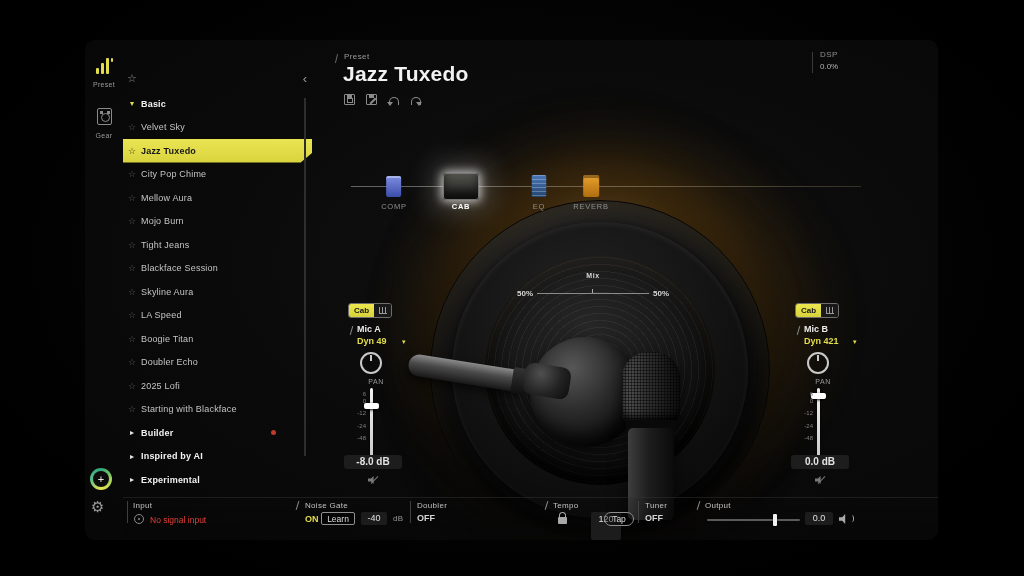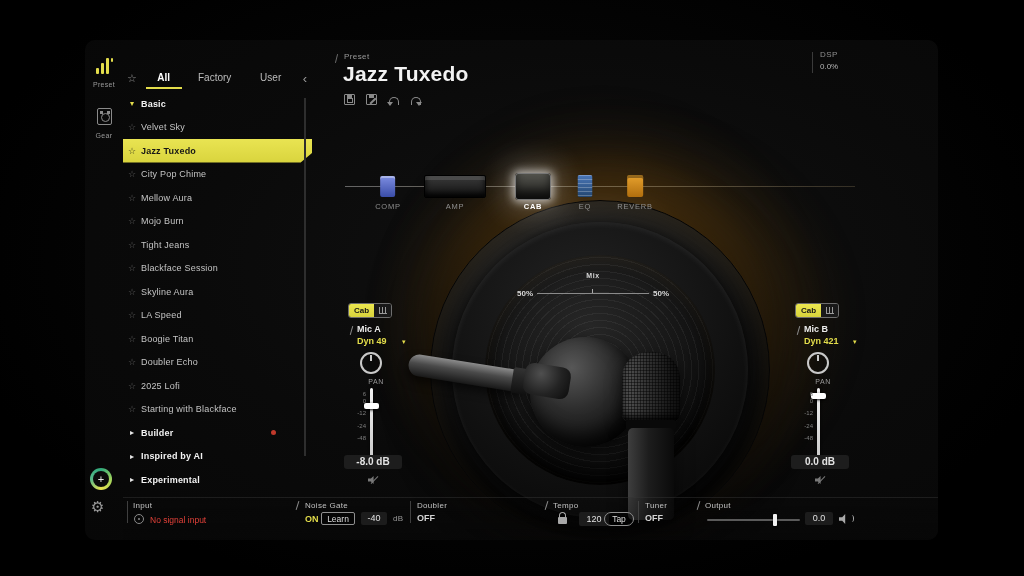--- a/index.html
+++ b/index.html
@@ -115,21 +115,21 @@
   .i-undo::after { content:''; position:absolute; left:-1px; bottom:-1px; border-left:3px solid transparent;
     border-right:3px solid transparent; border-top:4px solid #8a8a8a; }
   .i-redo::after { content:''; position:absolute; right:-1px; bottom:-1px; border-left:3px solid transparent;
     border-right:3px solid transparent; border-top:4px solid #8a8a8a; }
   .dsp { left:727px; top:10px; z-index:3; }
   .dsp .line { position:absolute; left:0; top:2px; width:1px; height:21px; background:#3a3a3a; }
   .dsp .l1 { position:absolute; left:8px; top:0; font-size:8px; color:#8f8f8f; letter-spacing:.4px; }
   .dsp .l2 { position:absolute; left:8px; top:12px; font-size:8px; color:#b5b5b5; }
 
   
-  .chain { left:260px; top:128px; width:510px; height:46px; z-index:3;text-decoration:underline; }
+  .chain { left:266px; top:128px; width:510px; height:46px; z-index:3;text-decoration:underline; }
   .chain-line { position:absolute; left:0; top:18px; width:510px; height:1px;
     background:linear-gradient(90deg, rgba(130,130,130,.75), rgba(160,145,115,.55) 55%, rgba(130,115,85,.35)); }
   .chain-item { position:absolute; top:4px; transform:translateX(-50%); display:flex;
     flex-direction:column; align-items:center; cursor:pointer; }
   .chain-item:nth-child(2){left:43px} .chain-item:nth-child(3){left:110px}
   .chain-item:nth-child(4){left:188px} .chain-item:nth-child(5){left:240px}
   .chain-item:nth-child(6){left:290px}
   .cibox { height:28px; display:flex; align-items:center; }
   .ci-lb { margin-top:2px; font-size:7.5px; letter-spacing:.8px; color:#8f8f8f; }
   .chain-item.on .ci-lb { color:#fff; font-weight:bold; }
@@ -259,25 +259,20 @@
       <span class="raillb">Gear</span>
     </div>
     <div class="addbtn">
           <span>+</span>
         </div>
     <div class="setbtn">⚙</div>
   </div>
 
   <div class="abs tabs">
     <span class="tabstar">☆</span>
-    <span style="display:flex" id="tabs-host">
-          <span class="tab active">All</span>
-          <span class="tab">Factory</span>
-          <span class="tab">User</span>
-        </span>
     <span class="collapse">‹</span>
   </div>
   <div class="abs plist" id="preset-list">
         <div class="row cat">
           <span class="row-ic exp">▾</span>
           <span class="row-lb">Basic</span>
         </div>
         <div class="row">
           <span class="row-ic">☆</span>
           <span class="row-lb">Velvet Sky</span>
@@ -363,26 +358,20 @@
     <span class="l2">0.0%</span>
   </div>
 
   <div class="abs chain" id="chain-host">
     <div class="chain-line"></div>
   <div class="chain-item">
           <div class="cibox">
             <div class="ci-comp"></div>
           </div>
           <div class="ci-lb">COMP</div>
-        </div>
-        <div class="chain-item">
-          <div class="cibox">
-            <div class="ci-amp"></div>
-          </div>
-          <div class="ci-lb">AMP</div>
         </div>
         <div class="chain-item on">
           <div class="cibox">
             <div class="ci-cab"></div>
           </div>
           <div class="ci-lb">CAB</div>
         </div>
         <div class="chain-item">
           <div class="cibox">
             <div class="ci-eq"></div>
@@ -480,21 +469,21 @@
     <span class="valbox" style="left:238px; top:14px; width:26px; height:13px; line-height:13px">-40</span>
     <span class="flb" style="left:270px; top:16px; color:#999">dB</span>
 
     <span class="fbar" style="left:287px"></span>
     <span class="flb" style="left:294px">Doubler</span>
     <span class="fval2" style="left:294px">OFF</span>
 
     <span class="fsl" style="left:423px"></span>
     <span class="flb" style="left:430px">Tempo</span>
     <span class="lock"></span>
-    <span class="valbox" style="left:456px; top:14px; width:30px; height:14px; line-height:14px">120</span>
+    <span class="valbox" style="left:468px; top:14px; width:30px; height:28px; line-height:14px">120</span>
     <span class="btn tapbtn" style="left:481px; top:14px; width:30px; height:14px; line-height:13px">Tap</span>
 
     <span class="fbar" style="left:515px"></span>
     <span class="flb" style="left:522px">Tuner</span>
     <span class="fval2" style="left:522px">OFF</span>
 
     <span class="fsl" style="left:575px"></span>
     <span class="flb" style="left:582px">Output</span>
     <span class="outtrack"></span>
     <span class="outhandle"></span>

